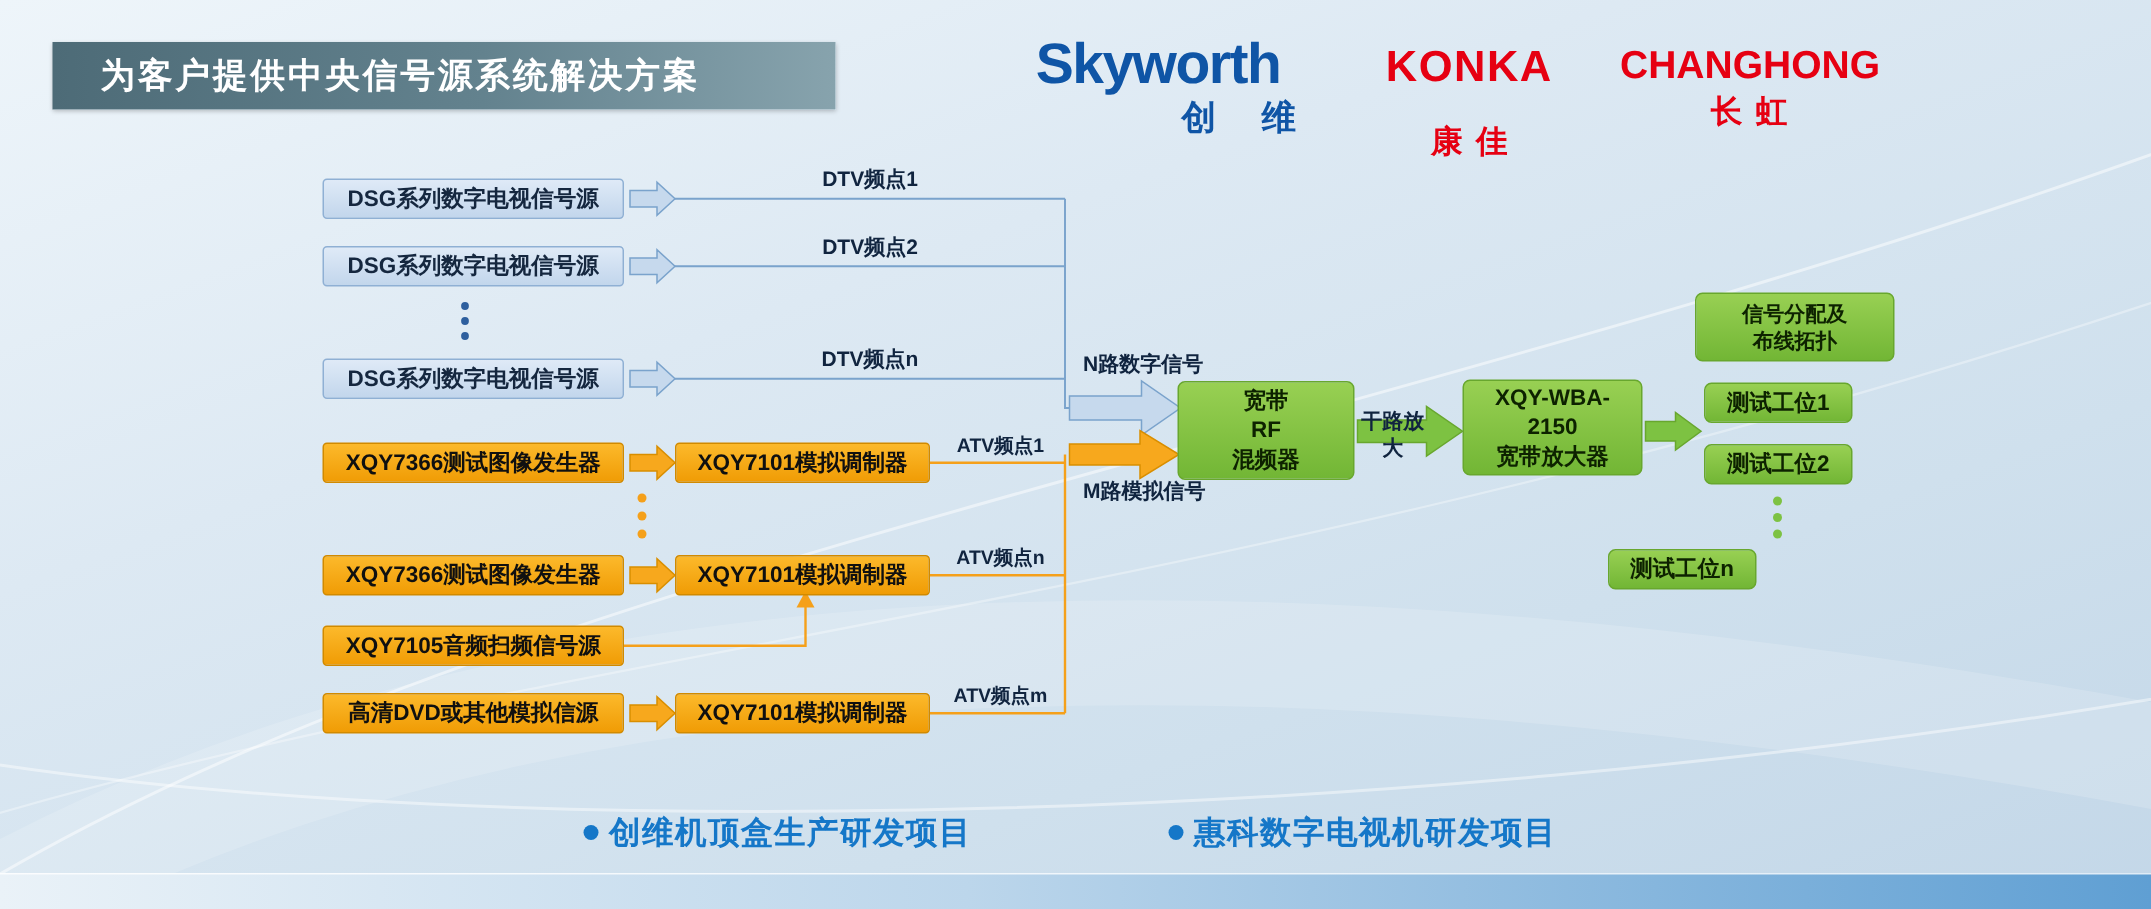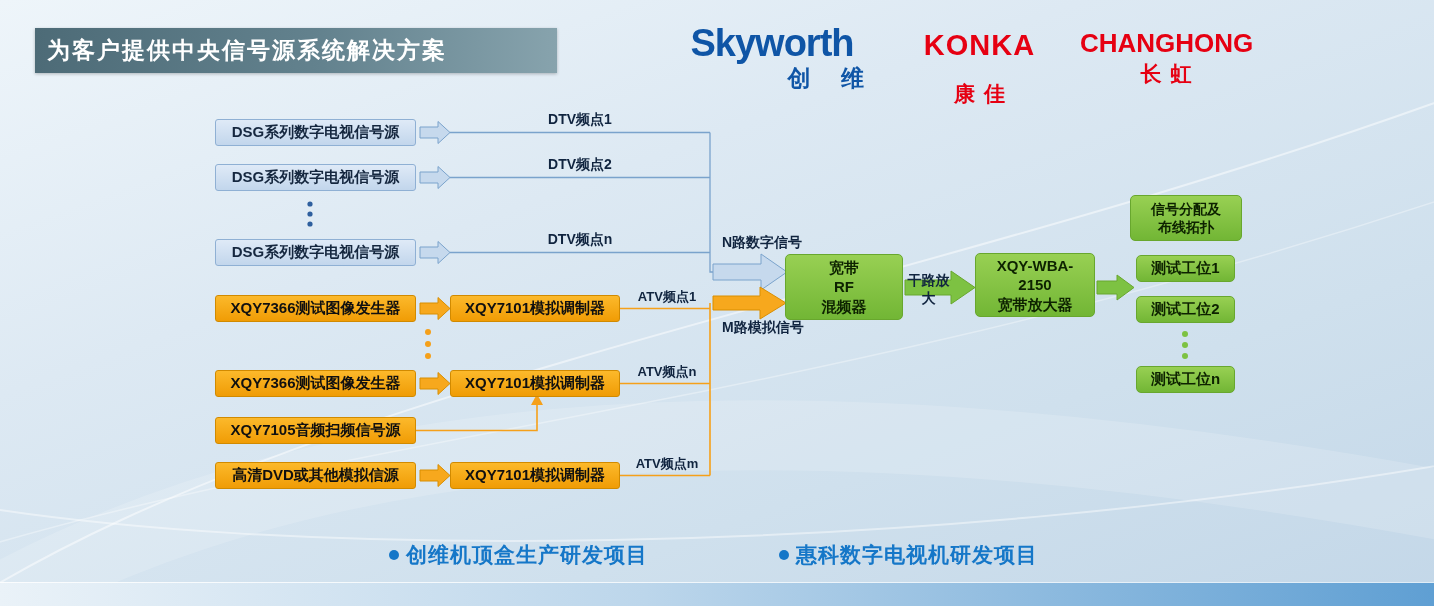--- a/index.html
+++ b/index.html
@@ -10,21 +10,21 @@
     background:linear-gradient(160deg,#eef5fa 0%,#dde9f3 35%,#cfe0ed 70%,#c3d7e8 100%);
   }
   svg.layer{position:absolute;left:0;top:0;pointer-events:none;}
   #bg-layer{z-index:0;}
   #conn-layer{z-index:2;}
   .abs{position:absolute;}
   
   #banner{
     left:35px;top:28px;width:522px;height:45px;z-index:3;
     background:linear-gradient(90deg,#4d6b77 0%,#63828e 55%,#87a3ad 100%);
-    display:flex;align-items:center;padding-left:12px;
+    display:flex;align-items:center;padding-left:32px;
     box-shadow:0 1px 3px rgba(0,0,0,.25);
   }
   #banner .t{color:#ffffff;font-size:23px;font-weight:bold;letter-spacing:2px;}
   
   .logo{z-index:3;text-align:center;}
   #logo-skyworth{left:668px;top:24px;width:208px;}
   #logo-skyworth .en{font-size:38px;font-weight:bold;color:#0f55a6;letter-spacing:-1px;line-height:1.0;}
   #logo-skyworth .cn{font-size:23px;font-weight:bold;color:#0f55a6;letter-spacing:12px;margin-top:1px;text-indent:12px;text-align:right;}
   #logo-konka{left:912px;top:31px;width:135px;}
   #logo-konka .en{font-size:29px;font-weight:800;color:#e60012;letter-spacing:1px;line-height:1.0;}
@@ -164,26 +164,26 @@
   <div class="node n-green pre" style="left:785px;top:254px;width:118px;height:66px;">宽带
 RF
 混频器</div>
 
   <div class="lbl c" style="left:903px;top:257px;width:51px;margin-top:15px;">干路放大</div>
 
   <div class="node n-green pre" style="left:975px;top:253px;width:120px;height:64px;">XQY-WBA-
 2150
 宽带放大器</div>
 
-  <div class="node n-green pre" style="left:1130px;top:195px;width:112px;height:46px;font-size:14px;">信号分配及
+  <div class="node n-green pre" style="left:1130px;top:195px;width:133px;height:46px;font-size:14px;">信号分配及
 布线拓扑</div>
 
   <div class="node n-green" style="left:1136px;top:255px;width:99px;height:27px;">测试工位1</div>
   <div class="node n-green" style="left:1136px;top:296px;width:99px;height:27px;">测试工位2</div>
-  <div class="node n-green" style="left:1136px;top:366px;width:99px;height:27px;">测试工位n</div>
+  <div class="node n-green" style="left:1072px;top:366px;width:99px;height:27px;">测试工位n</div>
 
   <div class="bullet-item" style="left:389px;">
     <span class="bullet-dot"></span>
     <span class="txt">创维机顶盒生产研发项目</span>
   </div>
   <div class="bullet-item" style="left:779px;">
     <span class="bullet-dot"></span>
     <span class="txt">惠科数字电视机研发项目</span>
   </div>
 

